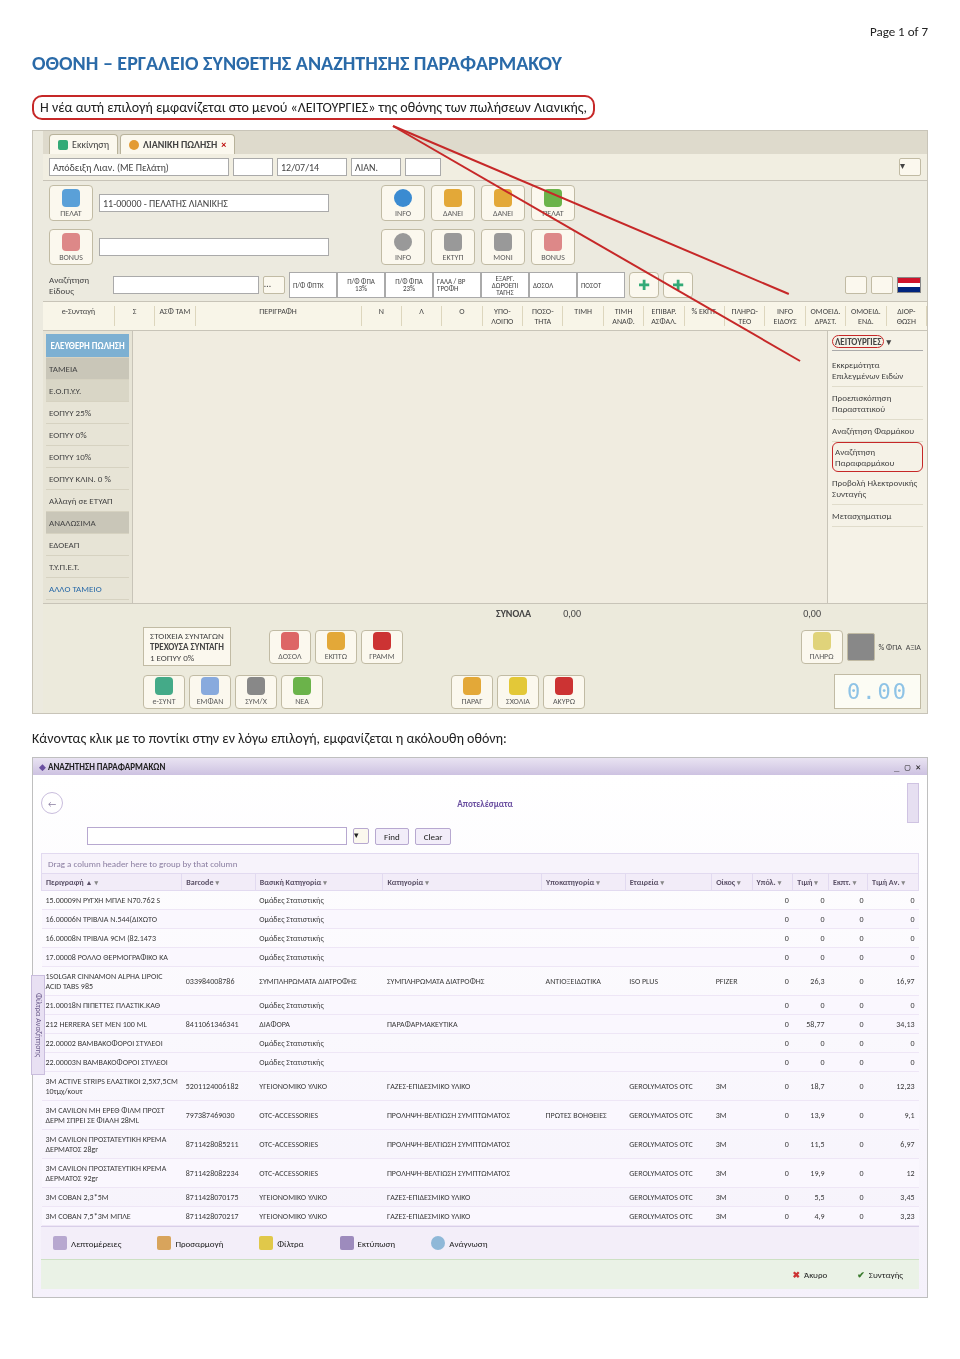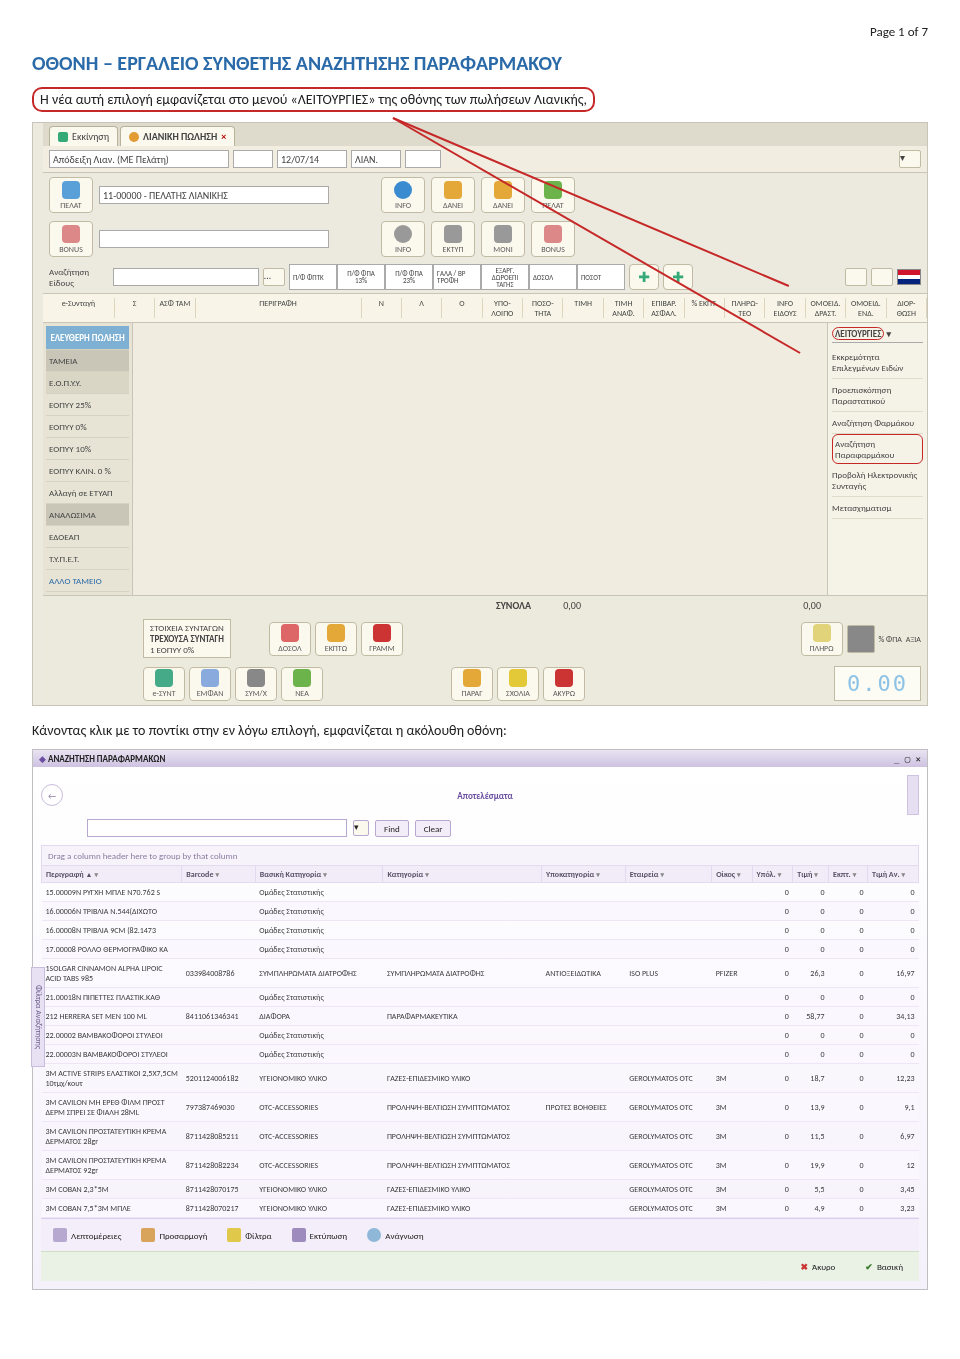--- a/index.html
+++ b/index.html
@@ -1,19 +1,19 @@
 <!DOCTYPE html>
 <html><head>
 <meta charset="utf-8">
 <style>
   * { box-sizing: border-box; margin: 0; padding: 0; }
   body { font-family: Calibri, Arial, sans-serif; font-size: 12px; background: #fff; width: 960px; color: #222; }
   .page { padding: 24px 32px; }
   .page-num { text-align: right; font-size: 13px; margin-bottom: 12px; }
-  .title { color: #2a6aa8; font-size: 20px; font-weight: 600; margin-bottom: 12px; }
+  .title { color: #2a6aa8; font-size: 20px; font-weight: 600; margin-bottom: 20px; }
   .intro { font-size: 14px; margin-bottom: 10px; position: relative; }
   .highlight-box { border: 2px solid #c62828; border-radius: 10px; padding: 2px 6px; display: inline-block; }
 
   
   .shot { border: 1px solid #c8c4b8; background: #eceadf; padding: 0; font-size: 10px; color: #444; position: relative; }
   .tabs { display: flex; gap: 2px; padding: 3px 6px 0; background: #dedacc; }
   .tab { padding: 3px 8px; background: #fbf8ee; border: 1px solid #b8b29a; border-bottom: none; border-radius: 4px 4px 0 0; display: flex; align-items: center; gap: 4px; }
   .tab .x { color: #b00; font-weight: bold; }
   .topbar { display: flex; gap: 4px; padding: 4px 6px; align-items: center; background: #f1eee1; border-bottom: 1px solid #c8c4b8; }
   .fld { height: 18px; border: 1px solid #aaa; background: #fff; padding: 1px 3px; display: inline-flex; align-items: center; }
@@ -49,21 +49,21 @@
   .shot2 .panel { padding: 8px; background: linear-gradient(#fff,#f5f1fb);}
   .shot2 .srch { display:flex; gap:6px; padding:4px 0 8px; align-items:center;}
   .shot2 .srch .bar { flex:0 0 260px; height:18px; background:#fff; border:1px solid #b7a8d0;}
   .shot2 .srch .b { padding:2px 8px; background:#f2edf9; border:1px solid #b7a8d0; border-radius:2px;}
   .shot2 .ghdr { background:#f7f3fb; padding:4px 6px; color:#8a7da0; border:1px solid #e2daf0; border-bottom:none;}
   .shot2 table { width:100%; border-collapse: collapse; font-size:8px;}
   .shot2 th { background:#f2ecf8; border:1px solid #e2daf0; padding:3px 4px; text-align:left; color:#5a5066; font-weight:600; position:relative;}
   .shot2 td { border-bottom:1px solid #eee6f6; padding:4px 4px; color:#3a3a3a;}
   .shot2 tr.alt td { background:#faf7fe;}
   .shot2 .num { text-align:right;}
-  .shot2 .botstrip { background:#f3eef9; padding:6px; display:flex; gap:8px; align-items:center; border-top:1px solid #d9cfe9;}
+  .shot2 .botstrip { background:#f3eef9; padding:6px; display:flex; gap:24px; align-items:center; border-top:1px solid #d9cfe9;}
   .shot2 .tbtn { display:flex; gap:4px; align-items:center; padding:3px 6px;}
   .shot2 .tbtn .ic{width:14px;height:14px;border-radius:2px;}
   .shot2 .greenbar { background:#eaf2e6; border-top:1px solid #cde0c4; padding:6px; display:flex; gap:10px; justify-content:flex-end;}
   .shot2 .gb { display:flex; gap:4px; align-items:center; padding:3px 10px;}
   .shot2 .vtab { position:absolute; left:-2px; top:200px; width:14px; height:100px; background:#e8e0f3; border:1px solid #c9bddd; writing-mode:vertical-rl; text-align:center; font-size:8px; padding:4px 0; color:#6a5a8a;}
   .flag { width:24px; height:16px; background: linear-gradient(#cf142b 33%, #fff 33% 66%, #00247d 66%); border:1px solid #888;}
   .dd::after{content:"▾"; font-size:7px; color:#888; margin-left:2px;}
 </style>
 </head>
 <body>
@@ -558,18 +558,18 @@
             <span>Ανάγνωση</span>
           </div>
       </div>
       <div class="greenbar">
         <div class="gb">
             <span style="color:#c33;font-weight:bold;">✖</span>
             <span>Άκυρο</span>
           </div>
         <div class="gb">
             <span style="color:#3a7b2e;font-weight:bold;">✔</span>
-            <span>Βασική</span>
+            <span>Συνταγής</span>
           </div>
       </div>
     </div>
   </div>
 </div>
 
 </body></html>

